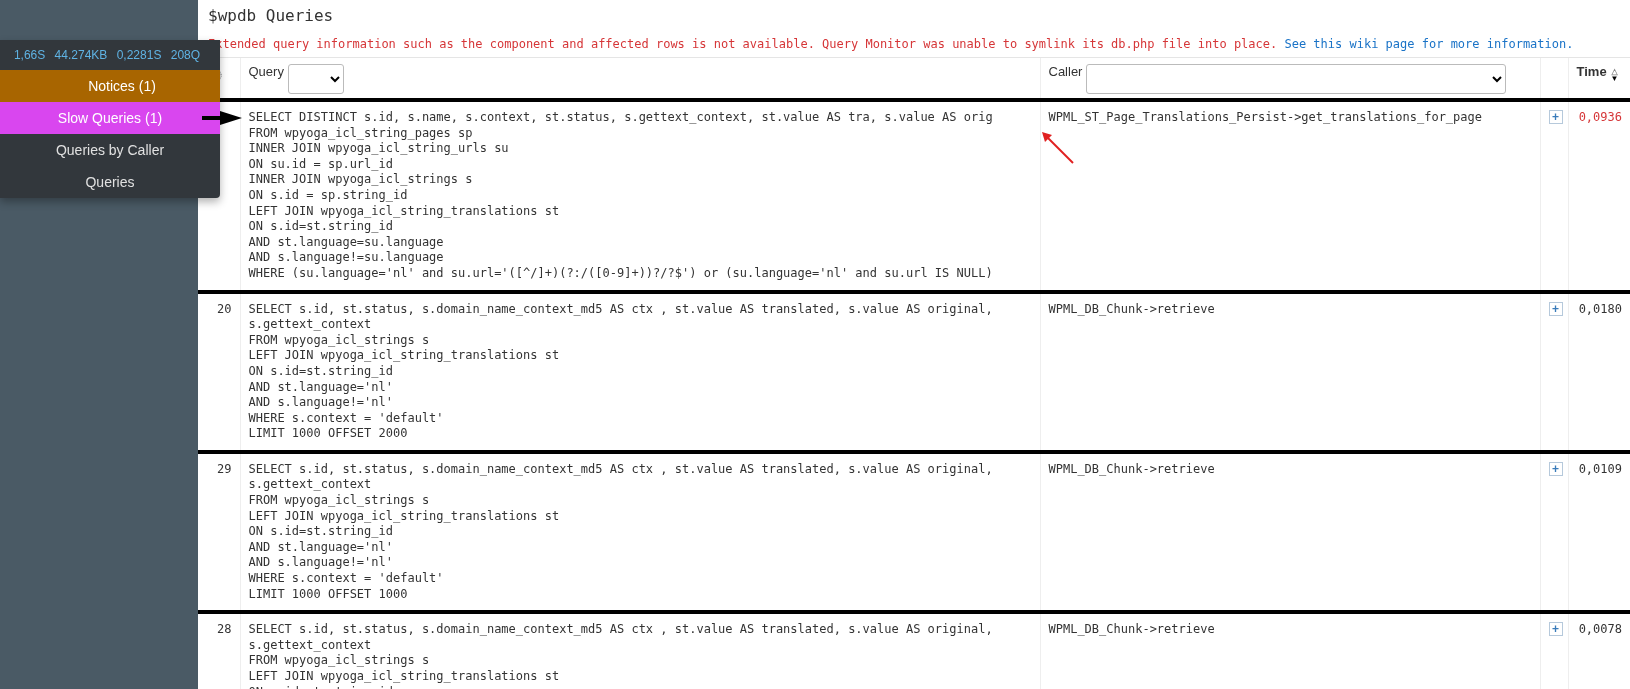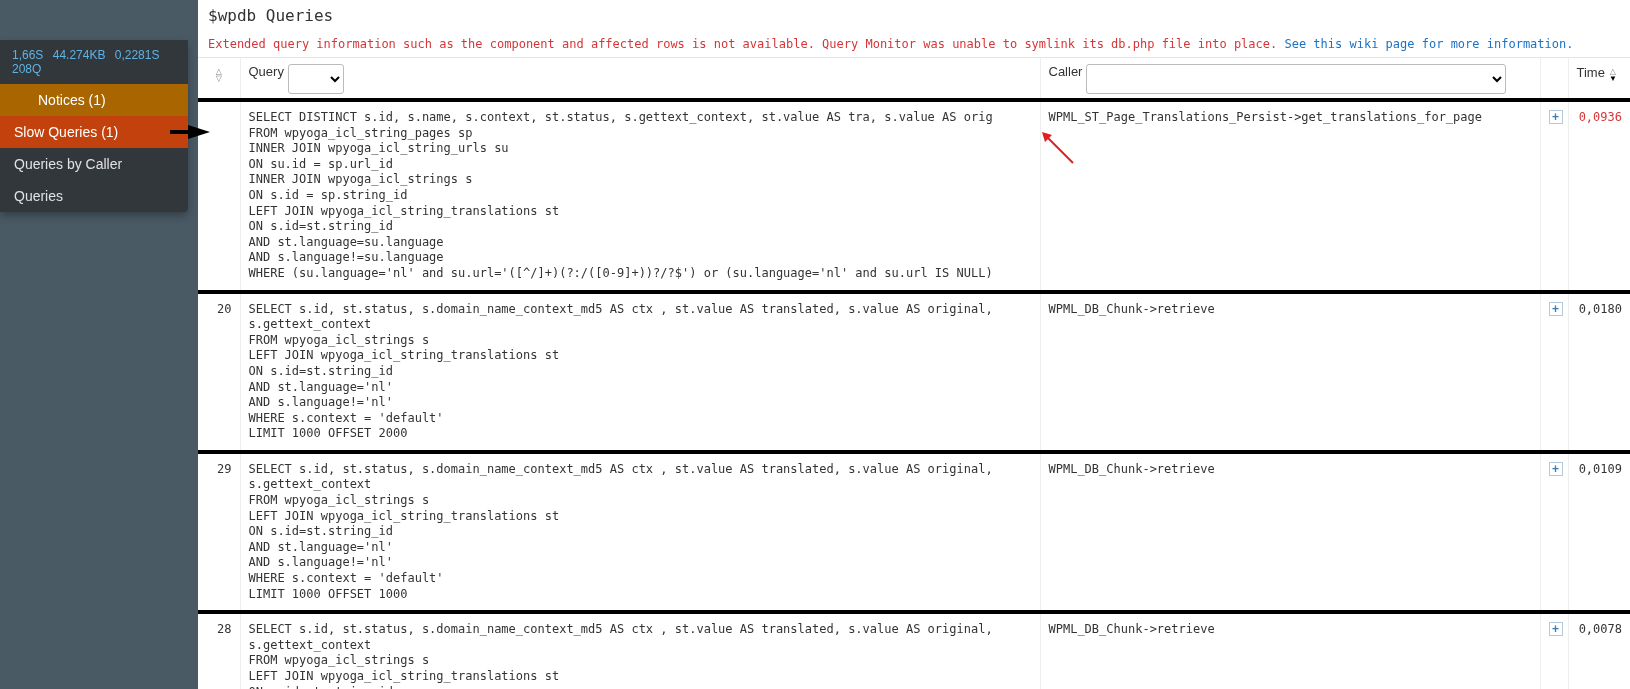--- a/index.html
+++ b/index.html
@@ -10,44 +10,45 @@
       color: #333;
       position: relative;
       width: 1630px;
     }
 
     
     .sidebar {
       position: absolute;
       top: 40px;
       left: 0;
-      width: 188px;
+      width: 220px;
       background: #32373c;
       color: #e1e1e1;
       box-shadow: 0 4px 8px rgba(0,0,0,0.3);
       border-radius: 0 0 4px 0;
       z-index: 10;
+      text-align: center;
     }
     .sidebar-stats {
       padding: 8px 12px;
       font-size: 12px;
     }
     .sidebar-stats span { margin-right: 6px; }
     .stat-time1 { color: #5fb3e4; }
     .stat-mem { color: #5fb3e4; }
     .stat-time2 { color: #5fb3e4; }
     .stat-qcount { color: #5fb3e4; }
     .sidebar-item {
       padding: 8px 14px;
       font-size: 14px;
       cursor: pointer;
       position: relative;
     }
     .sidebar-item.warn { background: #a86500; color: #fff; padding-left: 38px; }
-    .sidebar-item.active { background: #c2410c; color: #fff; }
+    .sidebar-item.active { background: #d946ef; color: #fff; }
     .arrow {
       position: absolute;
       right: -22px;
       top: 50%;
       transform: translateY(-50%);
       width: 0; height: 0;
       border-top: 7px solid transparent;
       border-bottom: 7px solid transparent;
       border-left: 22px solid #000;
     }
@@ -230,21 +231,21 @@
         <th>
           <div class="th-inner">
             <span class="th-label">Caller</span>
             <select class="filter">
               <option>All</option>
             </select>
           </div>
         </th>
         <th></th>
         <th>
-          <div class="th-inner" style="align-items:center;">
+          <div class="th-inner" style="align-items:flex-start;font-weight:bold;">
             <span class="th-label">Time</span>
             <div class="sort-arrows">
               <span>△</span>
                 <span class="down-active">▼</span>
             </div>
           </div>
         </th>
       </tr>
     </thead>
     <tbody id="rows">

